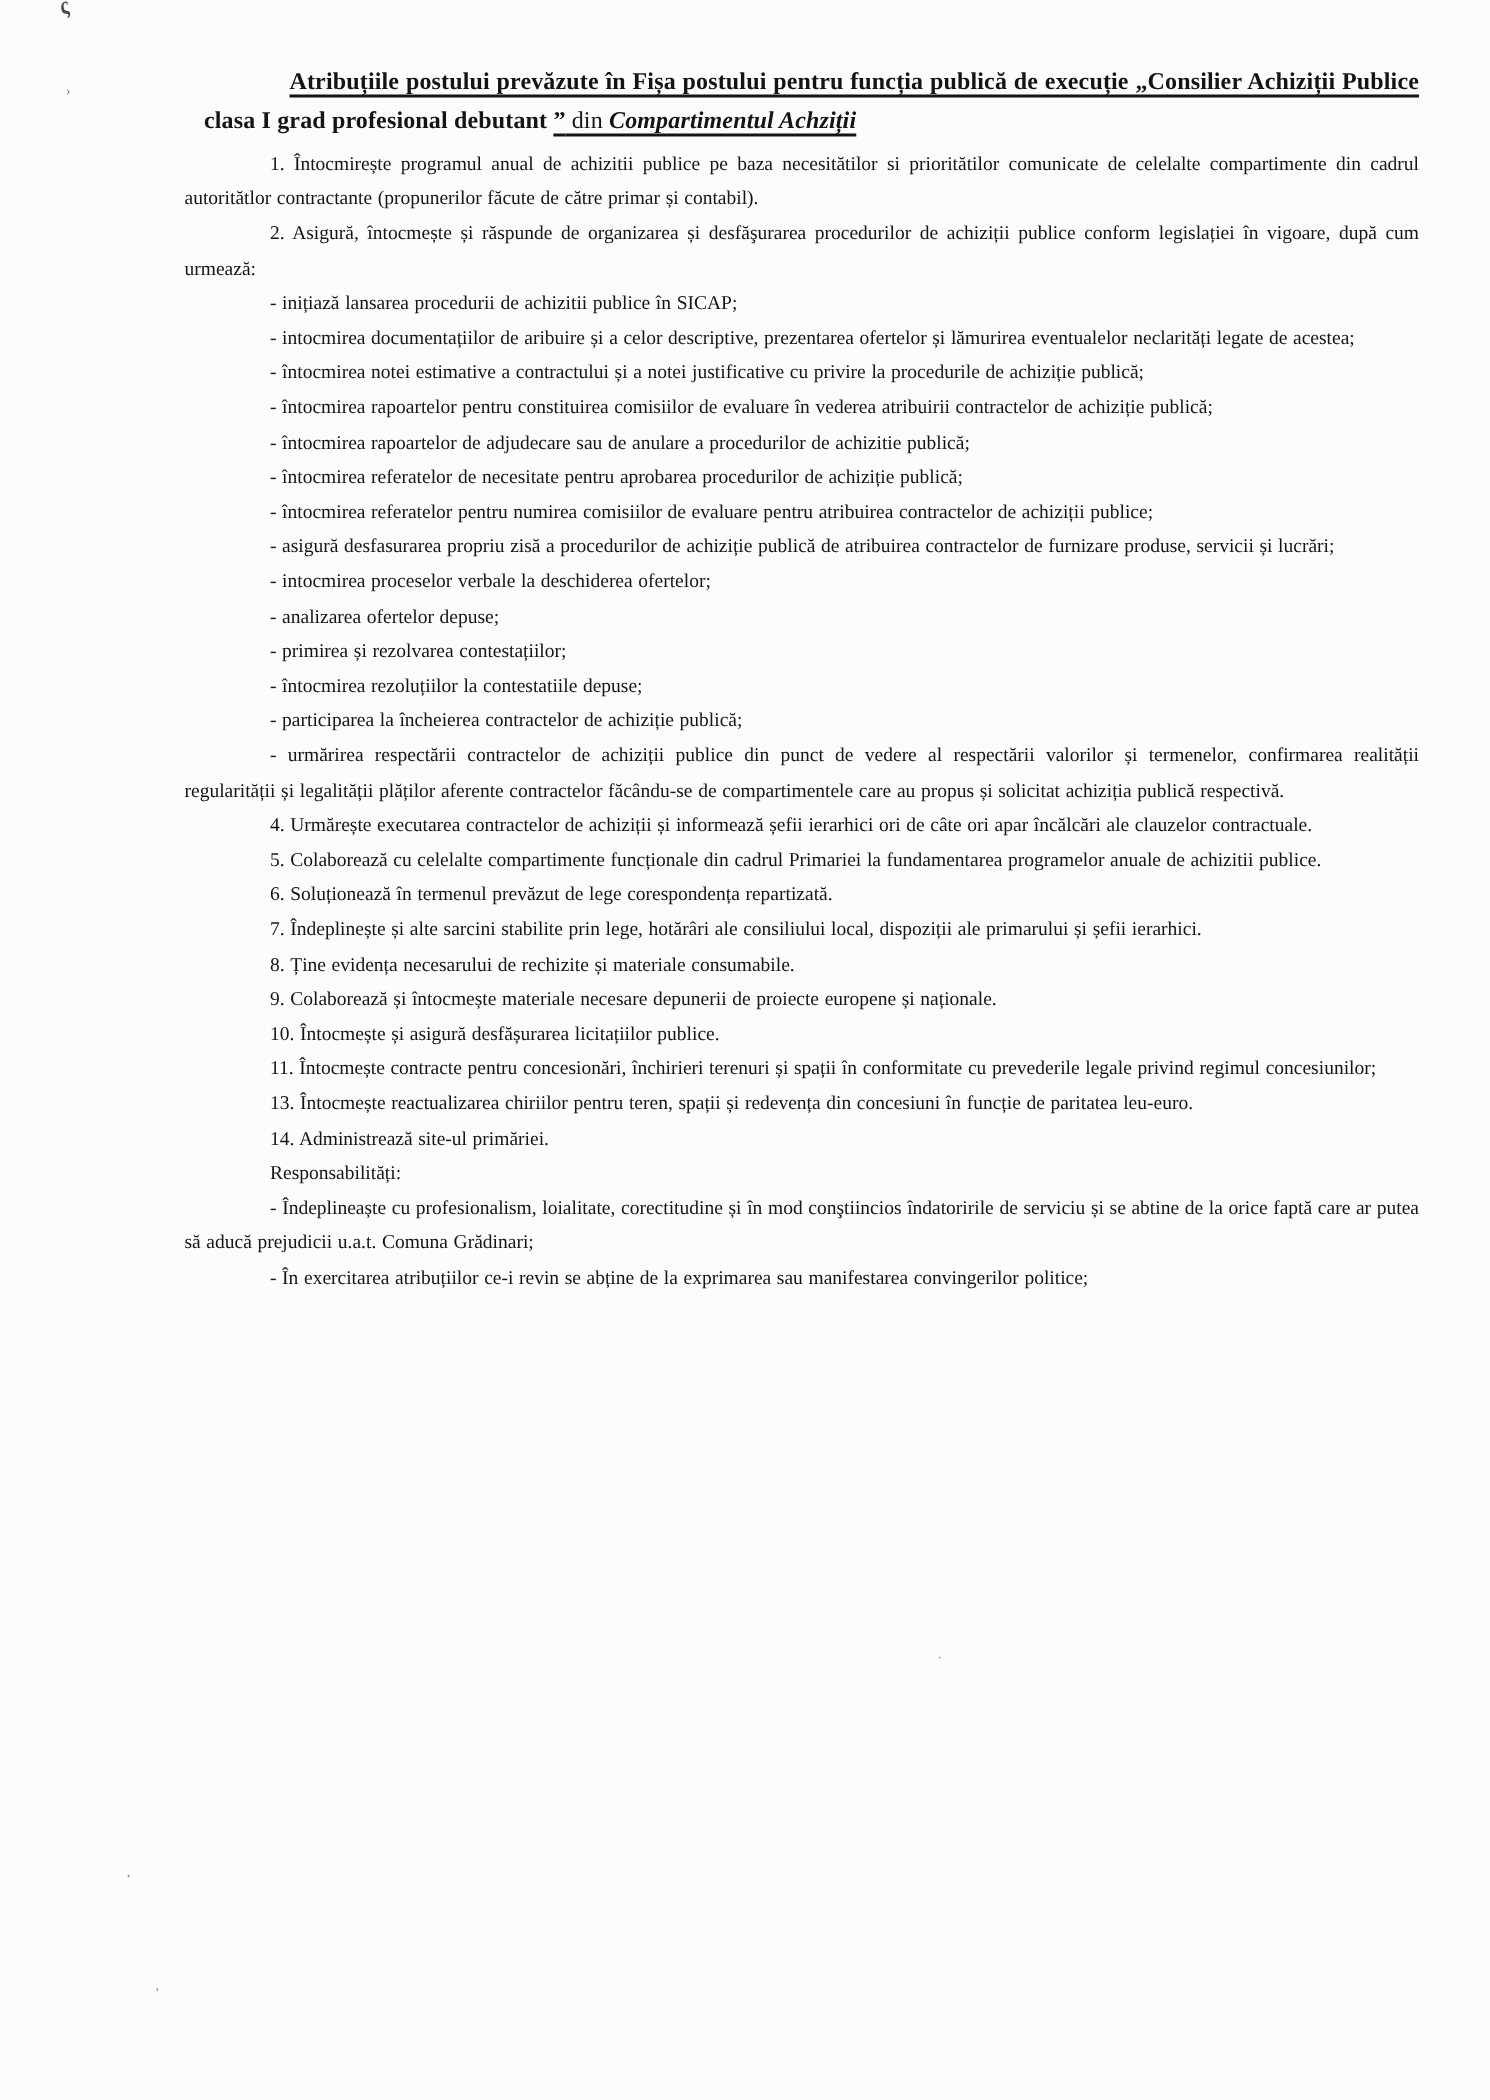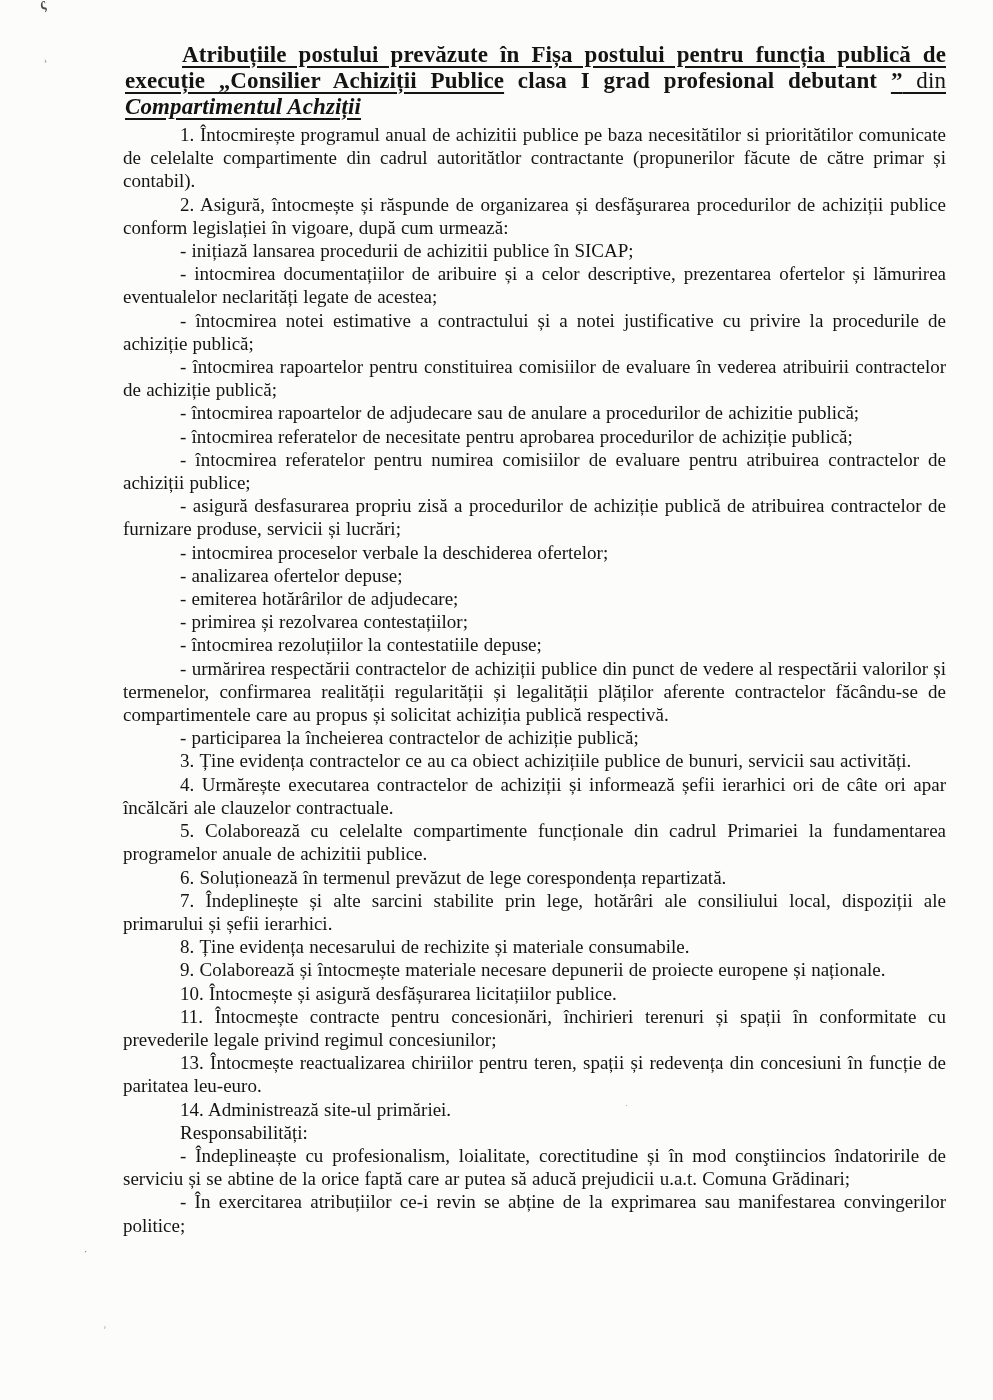--- a/index.html
+++ b/index.html
@@ -15,39 +15,39 @@
     font-family: "Liberation Serif", serif;
     color: #141414;
   }
   .page {
     position: absolute;
     left: 123px;
     top: 42px;
     width: 823px;
   }
   .title {
-    margin: 0 0 3px 2px;
-    font-size: 23px;
+    margin: 0 0 3px 13px;
+    font-size: 16px;
     line-height: 26px;
     font-weight: bold;
     text-align: justify;
     text-indent: 57px;
     letter-spacing: 0.1px;
   }
   .b { font-weight: bold; }
   .n { font-weight: normal; }
   .i { font-style: italic; }
   .u {
     text-decoration: underline;
     text-decoration-thickness: 2px;
     text-underline-offset: 3.5px;
   }
   .par {
     margin: 0;
-    font-size: 19px;
+    font-size: 13px;
     line-height: 23.2px;
     text-align: justify;
     text-indent: 57px;
     word-spacing: 0.5px;
   }
   
   .artifact {
     position: absolute;
     color: #4a4a4a;
     font-size: 13px;
@@ -78,26 +78,24 @@
       <p class="par">- inițiază lansarea procedurii de achizitii publice în SICAP;</p>
       <p class="par">- intocmirea documentațiilor de aribuire și a celor descriptive, prezentarea ofertelor și lămurirea eventualelor neclarități legate de acestea;</p>
       <p class="par">- întocmirea notei estimative a contractului și a notei justificative cu privire la procedurile de achiziție publică;</p>
       <p class="par">- întocmirea rapoartelor pentru constituirea comisiilor de evaluare în vederea atribuirii contractelor de achiziție publică;</p>
       <p class="par">- întocmirea rapoartelor de adjudecare sau de anulare a procedurilor de achizitie publică;</p>
       <p class="par">- întocmirea referatelor de necesitate pentru aprobarea procedurilor de achiziție publică;</p>
       <p class="par">- întocmirea referatelor pentru numirea comisiilor de evaluare pentru atribuirea contractelor de achiziții publice;</p>
       <p class="par">- asigură desfasurarea propriu zisă a procedurilor de achiziție publică de atribuirea contractelor de furnizare produse, servicii și lucrări;</p>
       <p class="par">- intocmirea proceselor verbale la deschiderea ofertelor;</p>
       <p class="par">- analizarea ofertelor depuse;</p>
-      <p class="par">- emiterea hotărârilor de adjudecare;</p>
       <p class="par">- primirea și rezolvarea contestațiilor;</p>
       <p class="par">- întocmirea rezoluțiilor la contestatiile depuse;</p>
+      <p class="par">- participarea la încheierea contractelor de achiziție publică;</p>
       <p class="par">- urmărirea respectării contractelor de achiziții publice din punct de vedere al respectării valorilor și termenelor, confirmarea realității regularității și legalității plăților aferente contractelor făcându-se de compartimentele care au propus și solicitat achiziția publică respectivă.</p>
-      <p class="par">- participarea la încheierea contractelor de achiziție publică;</p>
-      <p class="par">3. Ține evidența contractelor ce au ca obiect achizițiile publice de bunuri, servicii sau activități.</p>
       <p class="par">4. Urmărește executarea contractelor de achiziții și informează șefii ierarhici ori de câte ori apar încălcări ale clauzelor contractuale.</p>
       <p class="par">5. Colaborează cu celelalte compartimente funcționale din cadrul Primariei la fundamentarea programelor anuale de achizitii publice.</p>
       <p class="par">6. Soluționează în termenul prevăzut de lege corespondența repartizată.</p>
       <p class="par">7. Îndeplinește și alte sarcini stabilite prin lege, hotărâri ale consiliului local, dispoziții ale primarului și șefii ierarhici.</p>
       <p class="par">8. Ține evidența necesarului de rechizite și materiale consumabile.</p>
       <p class="par">9. Colaborează și întocmește materiale necesare depunerii de proiecte europene și naționale.</p>
       <p class="par">10. Întocmește și asigură desfășurarea licitațiilor publice.</p>
       <p class="par">11. Întocmește contracte pentru concesionări, închirieri terenuri și spații în conformitate cu prevederile legale privind regimul concesiunilor;</p>
       <p class="par">13. Întocmește reactualizarea chiriilor pentru teren, spații și redevența din concesiuni în funcție de paritatea leu-euro.</p>
       <p class="par">14. Administrează site-ul primăriei.</p>

